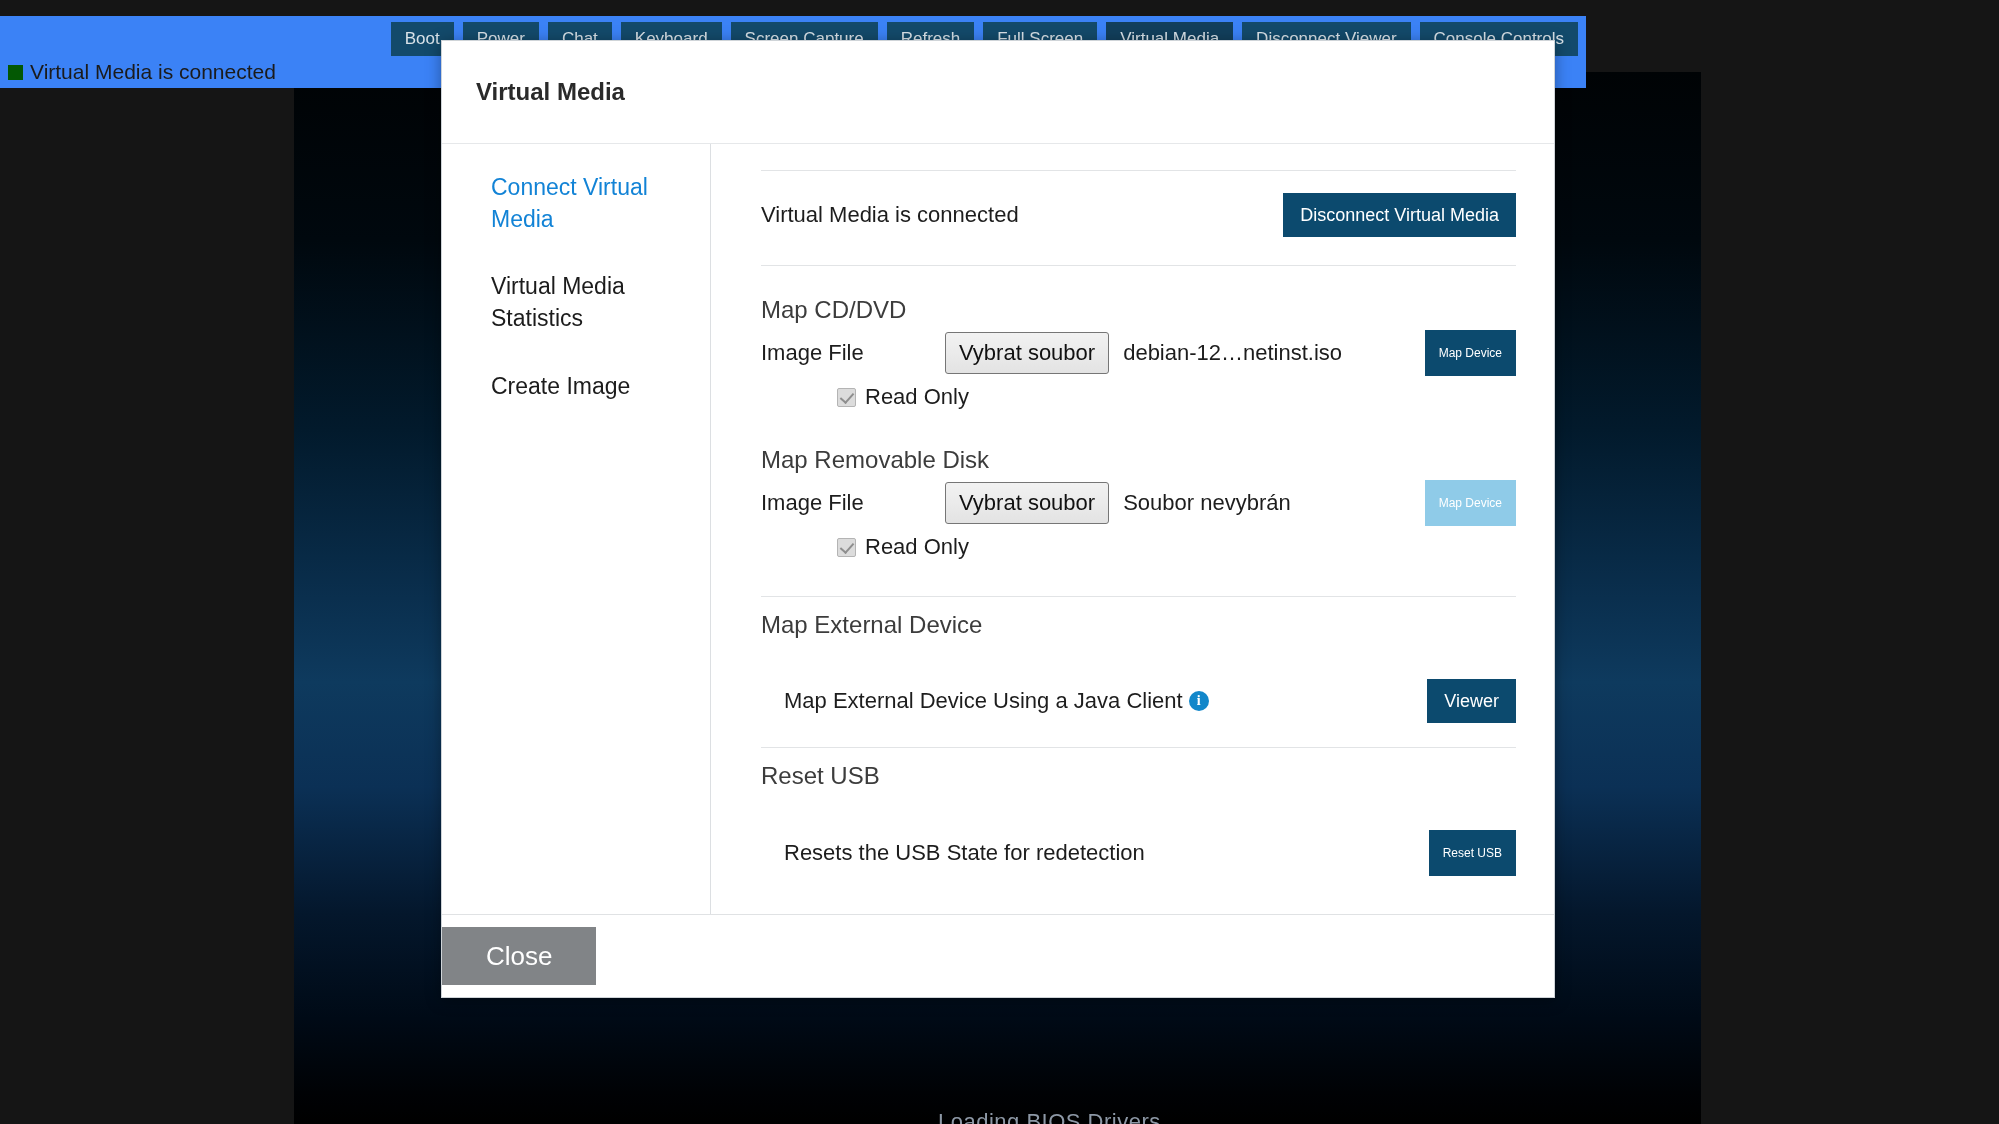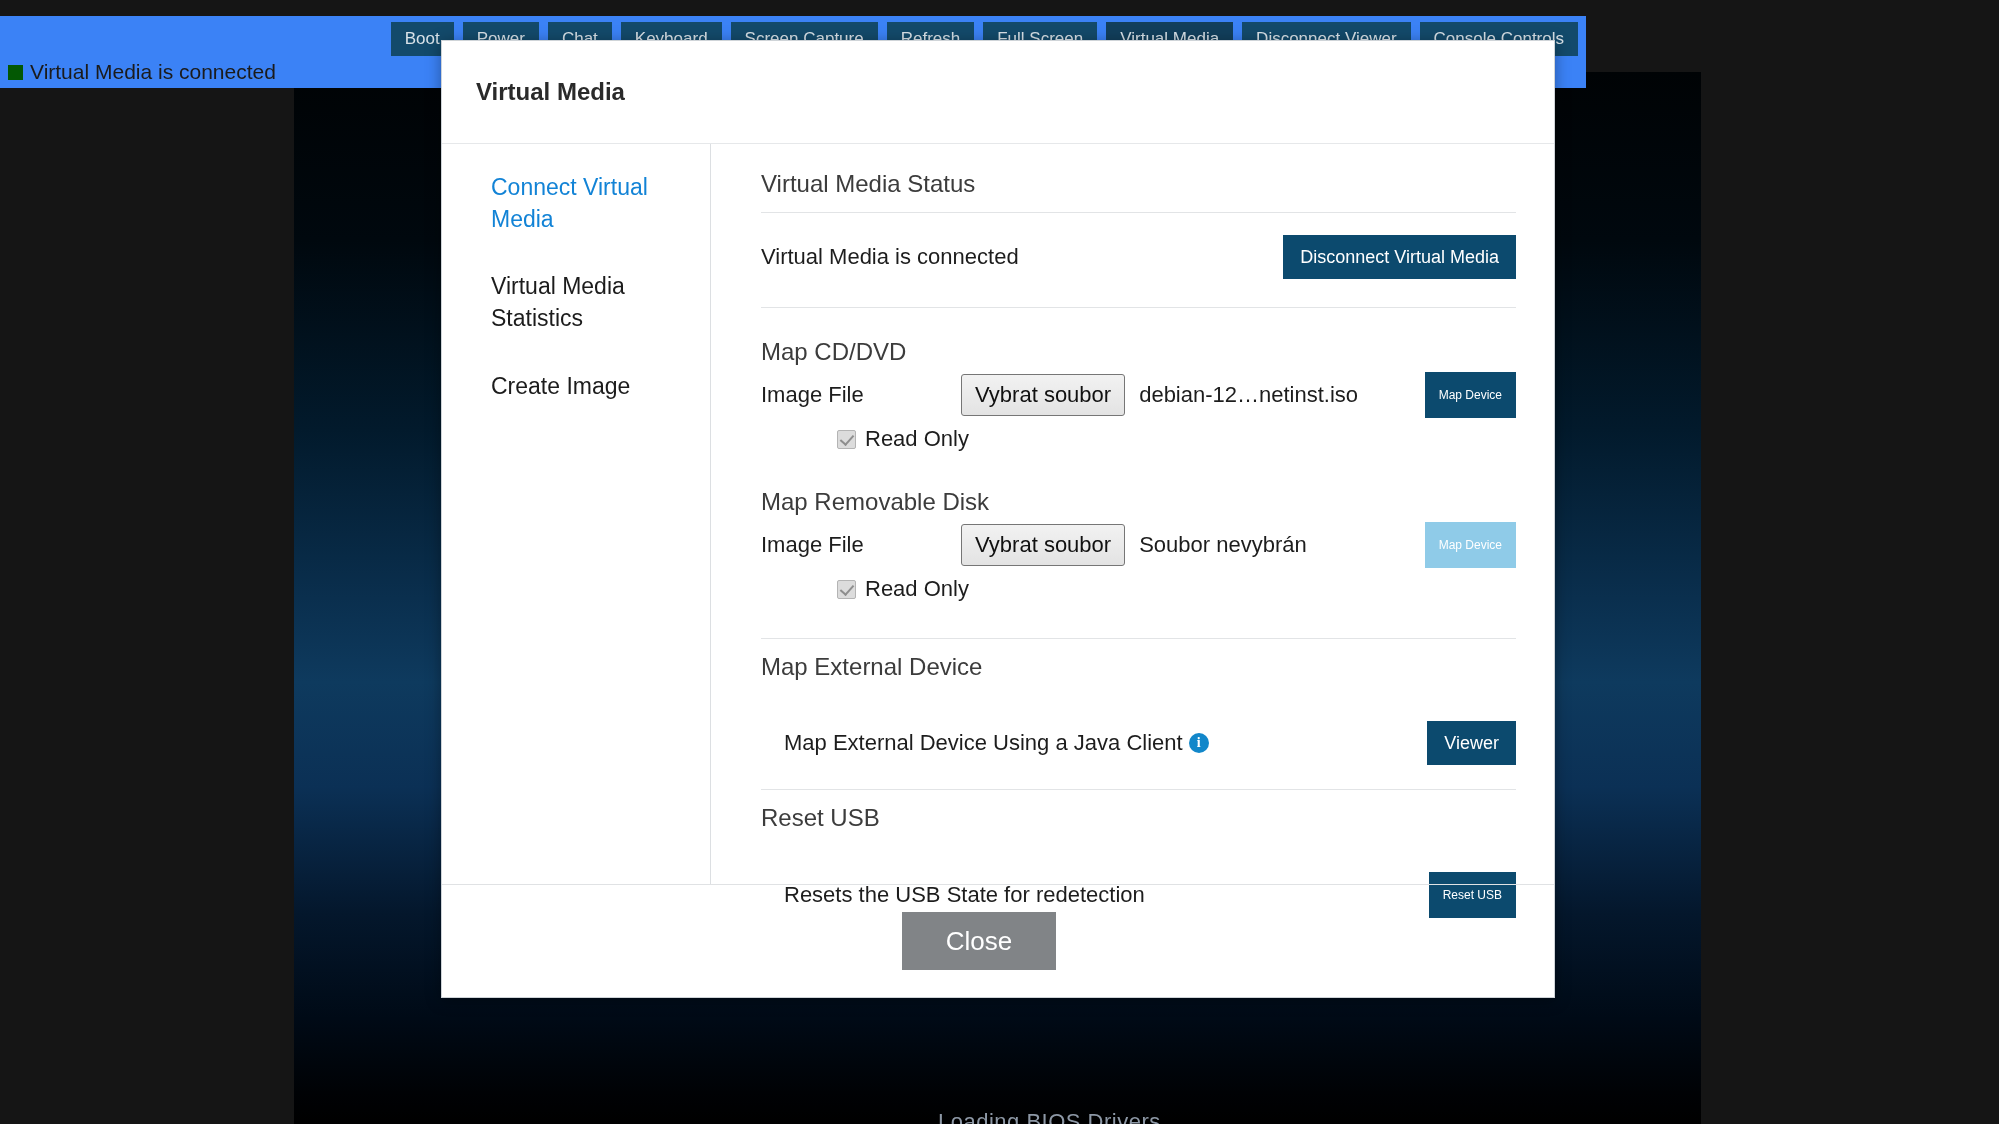--- a/index.html
+++ b/index.html
@@ -212,21 +212,20 @@
     background: linear-gradient(to bottom, #f2f2f2, #e3e3e3);
     border: 1px solid #767676;
     border-radius: 3px;
     font-family: "Liberation Sans", sans-serif;
     font-size: 22px;
     color: #111;
     padding: 8px 13px;
     line-height: 1.1;
     cursor: pointer;
     white-space: nowrap;
-    margin-left: 16px;
   }
   .file-name {
     font-size: 22px;
     color: #1d1d1d;
     white-space: nowrap;
   }
   .map-btn-cell {
     margin-left: auto;
     flex: 0 0 auto;
     padding-left: 30px;
@@ -285,25 +284,25 @@
     font-family: "Liberation Serif", serif;
     display: inline-flex;
     align-items: center;
     justify-content: center;
     line-height: 1;
     cursor: pointer;
   }
 
   .modal-footer {
     flex: 0 0 auto;
-    height: 113px;
+    height: 83px;
     border-top: 1px solid #e0e2e4;
     display: flex;
     align-items: center;
-    justify-content: center;
+    justify-content: flex-start;
     padding-right: 38px;
   }
 
   .sec-gap-lg { height: 30px; }
   .sec-gap-sm { height: 14px; }
 </style>
 </head>
 <body>
 
 <div id="root">
@@ -348,21 +347,20 @@
     <div class="modal-body">
 
       <div class="side-nav">
         <div class="nav-item active">Connect Virtual Media</div>
         <div class="nav-item">Virtual Media Statistics</div>
         <div class="nav-item">Create Image</div>
       </div>
 
       <div class="panel">
 
-        <div class="section-title">Virtual Media Status</div>
         <div class="rule"></div>
         <div class="status-row">
           <div class="row-label">Virtual Media is connected</div>
           <button class="btn">Disconnect Virtual Media</button>
         </div>
         <div class="rule-light"></div>
 
         <div class="sec-gap-lg"></div>
 
         <div class="map-block">

